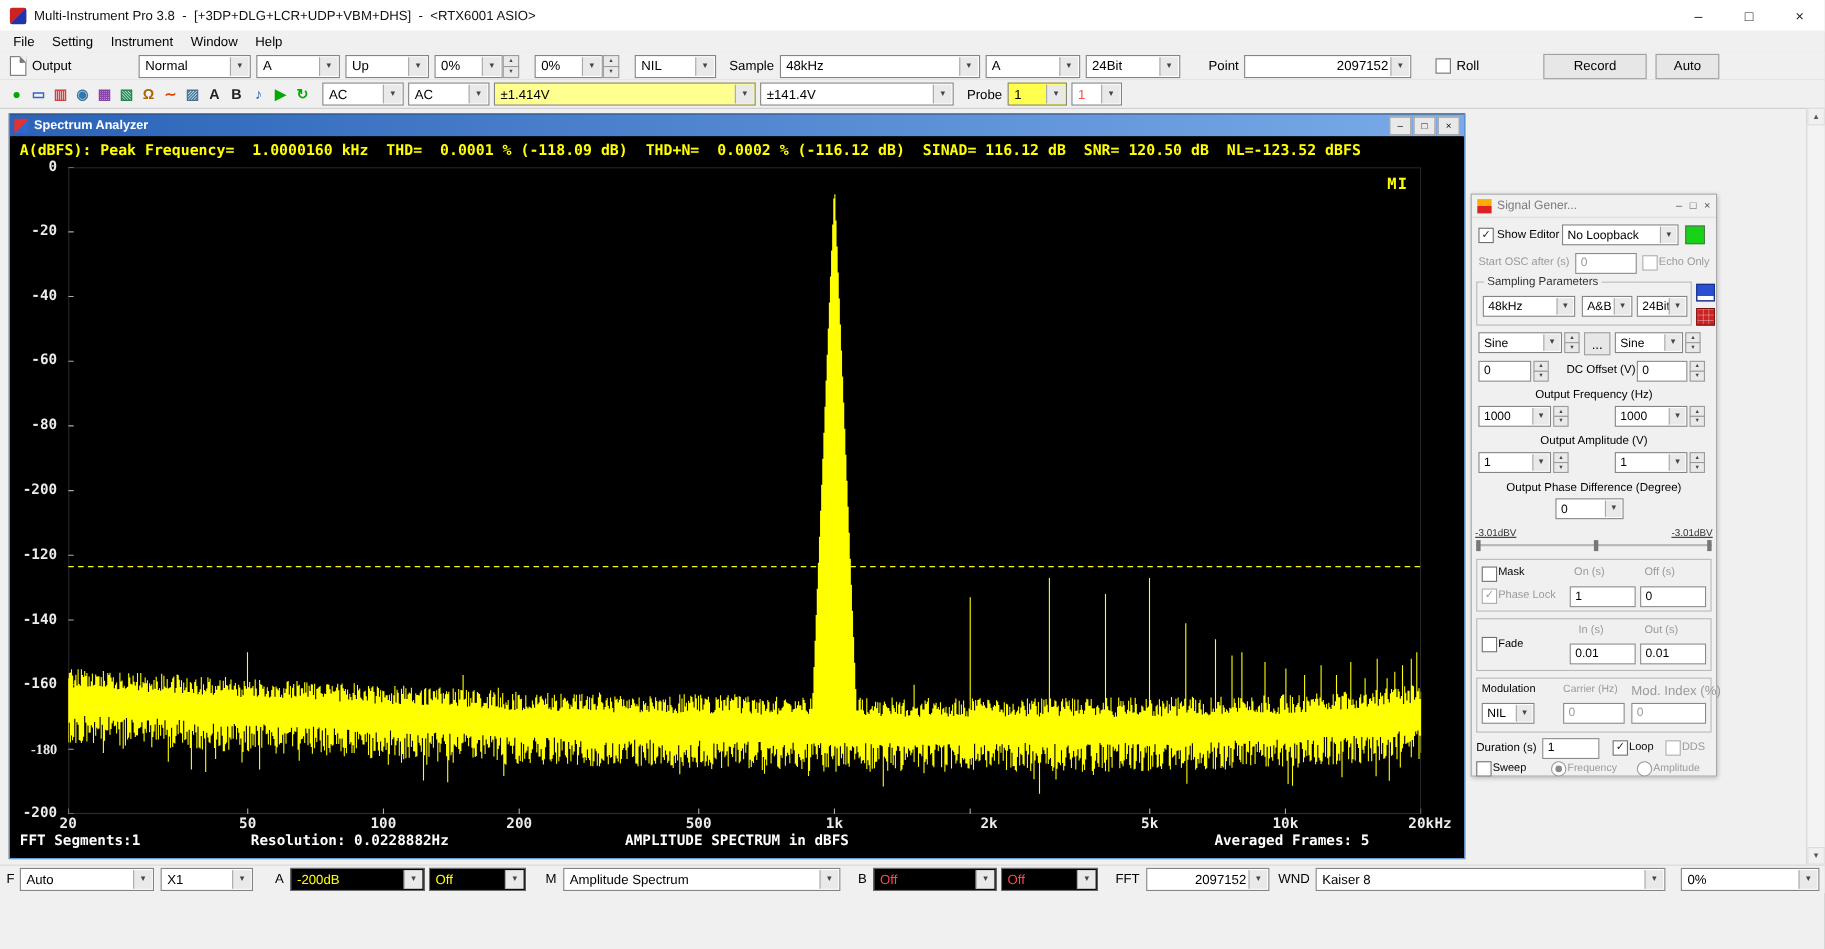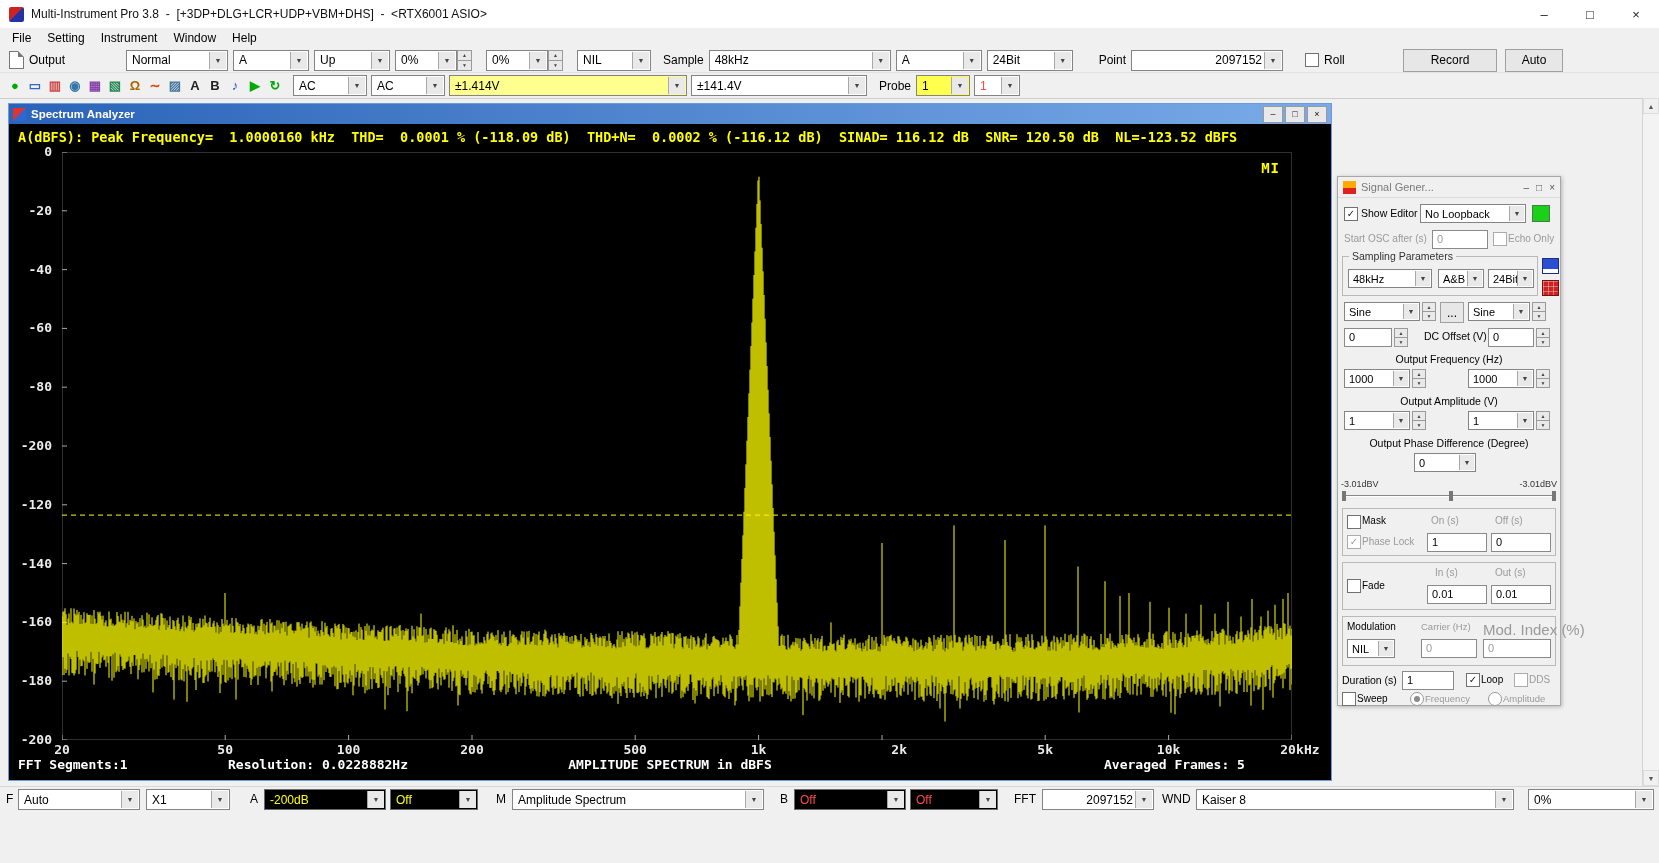--- a/index.html
+++ b/index.html
@@ -76,21 +76,21 @@
   .gray{color:#9a9a9a;}
   .inp{box-sizing:border-box;border:1px solid #8a8a8a;background:#fff;height:19px;line-height:17px;padding:0 4px;font-size:11px;display:inline-block;overflow:hidden;position:absolute;}
   .grp{position:absolute;left:4px;border:1px solid #b9b9b9;box-sizing:border-box;}
   .glabel{position:absolute;top:-7px;left:6px;background:#f0f0f0;padding:0 3px;font-size:10.5px;color:#333;white-space:nowrap;}
   .sg-green{position:absolute;width:16px;height:15px;background:#19d119;border:1px solid #4a7a4a;}
   .save-icon{position:absolute;width:15px;height:14px;background:#2a4fd0;border:1px solid #1a2f80;background-image:linear-gradient(to top,#ffffff 4px,transparent 4px);}
   .redgrid-icon{position:absolute;width:15px;height:14px;background:#cc2222;border:1px solid #771111;background-image:linear-gradient(rgba(255,255,255,.35) 1px,transparent 1px),linear-gradient(90deg,rgba(255,255,255,.35) 1px,transparent 1px);background-size:5px 5px;}
   .sg-slider{position:absolute;left:4px;right:4px;height:10px;}
   .sg-slider .track{position:absolute;left:0;right:0;top:4px;height:1px;background:#888;border-bottom:1px solid #fff;}
   .sg-slider .h{position:absolute;top:0;width:4px;height:10px;background:#777;}
-  .slab{position:absolute;font-size:9px;color:#333;}
+  .slab{position:absolute;font-size:9px;color:#333;text-decoration:underline;}
   
   .bbar{position:absolute;left:0;top:786px;right:0;height:25px;background:#f0f0f0;border-top:1px solid #d8d8d8;}
   .bbar>*{position:absolute;top:2px;}
   .blab{top:5px !important;position:absolute;font-size:12px;}
   
   .vscroll{position:absolute;right:0;top:98px;width:17px;height:688px;background:#f3f3f3;border-left:1px solid #d5d5d5;box-sizing:border-box;}
   .vs-btn{position:absolute;left:0;right:0;height:16px;background:#f0f0f0;border:1px solid #dcdcdc;display:flex;align-items:center;justify-content:center;font-size:7px;color:#555;box-sizing:border-box;}
   .val{pointer-events:none;}
 </style>
 </head>
@@ -223,21 +223,21 @@
       <div id="y-labels">
           <div class="ylab" style="top: -8px;">0</div>
           <div class="ylab" style="top: 50.8px;">-20</div>
           <div class="ylab" style="top: 109.6px;">-40</div>
           <div class="ylab" style="top: 168.4px;">-60</div>
           <div class="ylab" style="top: 227.2px;">-80</div>
           <div class="ylab" style="top: 286px;">-200</div>
           <div class="ylab" style="top: 344.8px;">-120</div>
           <div class="ylab" style="top: 403.6px;">-140</div>
           <div class="ylab" style="top: 462.4px;">-160</div>
-          <div class="ylab" style="top: 521.2px;">-180</div>
+          <div class="ylab" style="top: 521.2px; font-family: Liberation Serif, serif;">-180</div>
           <div class="ylab" style="top: 580px;">-200</div>
         </div>
       <div id="x-labels">
           <div class="xlab" style="left: 27px; width: 50px;">20</div>
           <div class="xlab" style="left: 190.155px; width: 50px;">50</div>
           <div class="xlab" style="left: 313.578px; width: 50px;">100</div>
           <div class="xlab" style="left: 437px; width: 50px;">200</div>
           <div class="xlab" style="left: 600.155px; width: 50px;">500</div>
           <div class="xlab" style="left: 723.578px; width: 50px;">1k</div>
           <div class="xlab" style="left: 847px; width: 50px; text-align: right;">2k</div>
@@ -362,21 +362,21 @@
         <span class="sglab" style="position:absolute;left:19px;top:17px;font-size:10px">Fade</span>
         <span class="sglab gray" style="position:absolute;left:92px;top:4px;font-size:10px">In (s)</span>
         <span class="sglab gray" style="position:absolute;left:152px;top:4px;font-size:10px">Out (s)</span>
         <span class="inp" style="left:84px;top:22px;width:60px">0.01</span>
         <span class="inp" style="left:148px;top:22px;width:60px">0.01</span>
       </div>
 
       <div class="grp" style="top:418px;width:214px;height:50px">
         <span class="sglab" style="position:absolute;left:4px;top:4px;font-size:10px">Modulation</span>
         <span class="sglab gray" style="position:absolute;left:78px;top:4px;font-size:9.5px">Carrier (Hz)</span>
-        <span class="sglab gray" style="position:absolute;left:140px;top:4px;font-size:15px">Mod. Index (%)</span>
+        <span class="sglab gray" style="position:absolute;left:140px;top:4px;font-size:12px">Mod. Index (%)</span>
         <span class="combo sm" style="position:absolute;left:4px;top:22px;width:48px">
             <span class="val">NIL</span>
           </span>
         <span class="inp gray" style="left:78px;top:22px;width:56px">0</span>
         <span class="inp gray" style="left:140px;top:22px;width:68px">0</span>
       </div>
 
       <span class="sglab" style="position:absolute;left:4px;top:476px">Duration (s)</span>
       <span class="inp" style="left:64px;top:473px;width:52px">1</span>
       <span class="cb on" style="position:absolute;left:128px;top:475px"></span>

